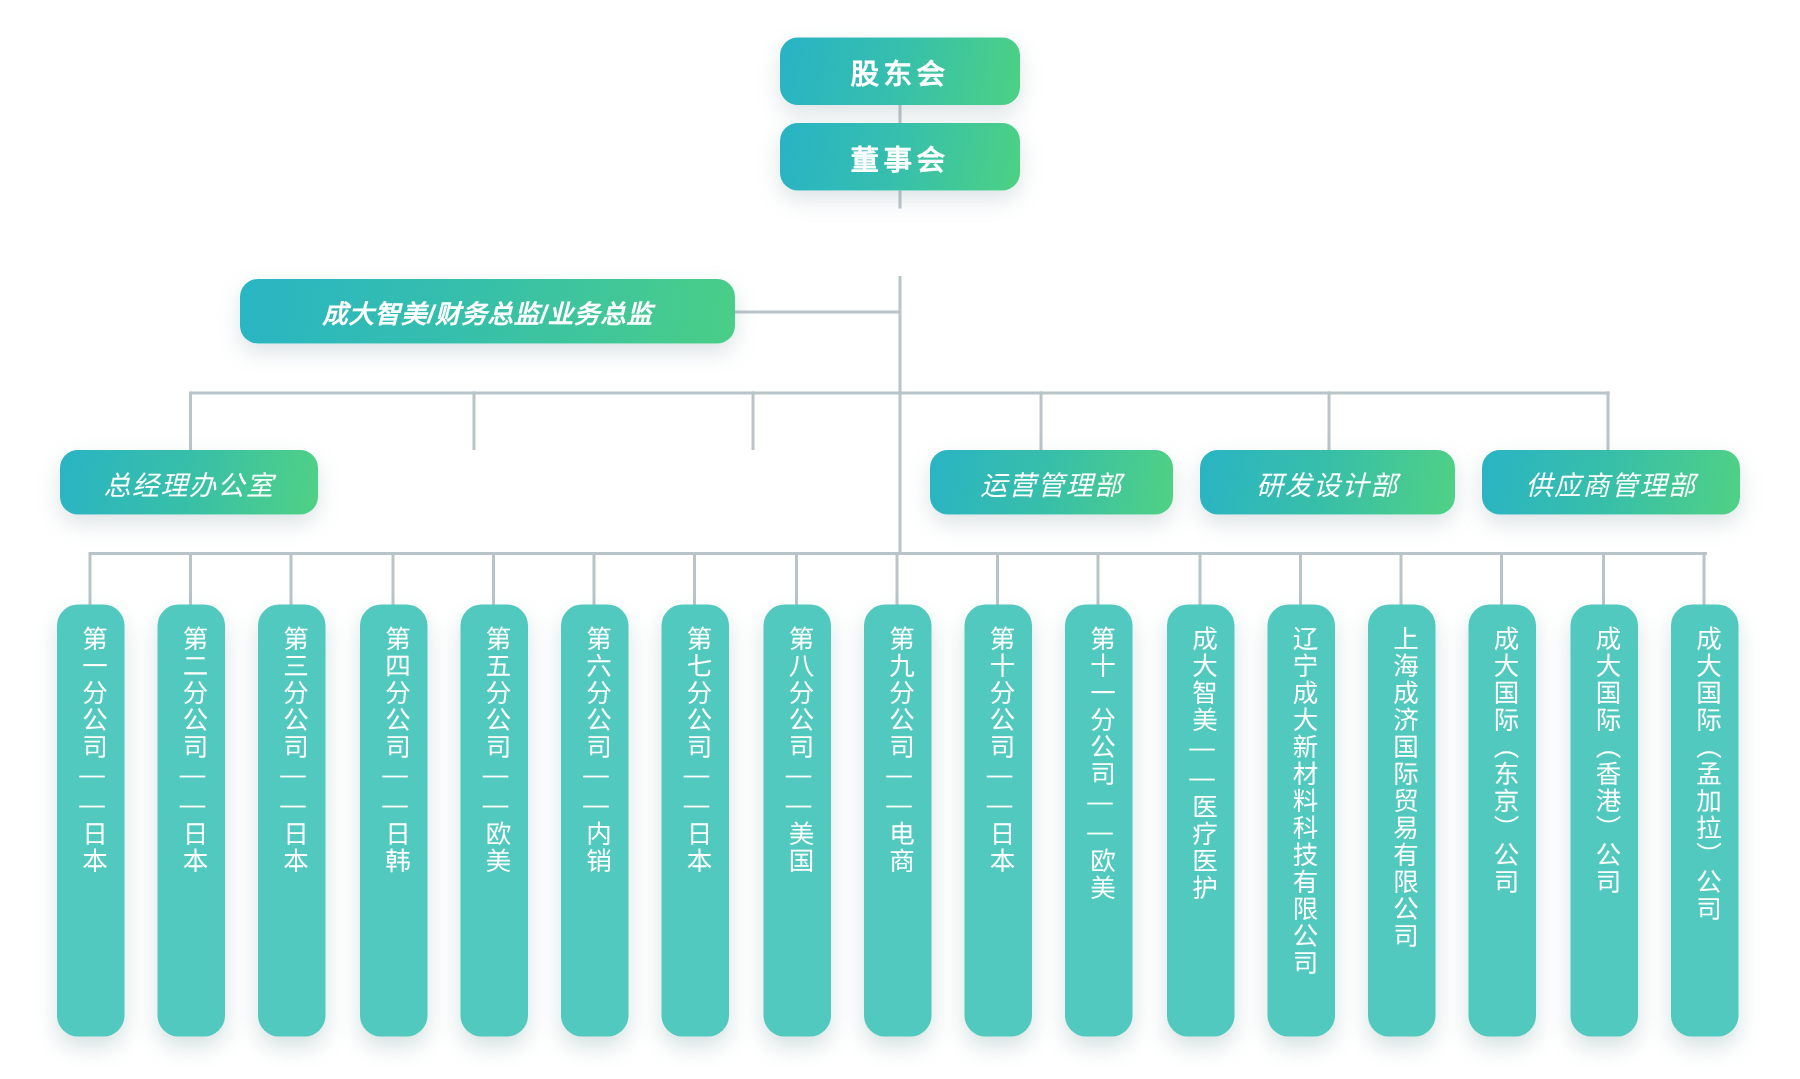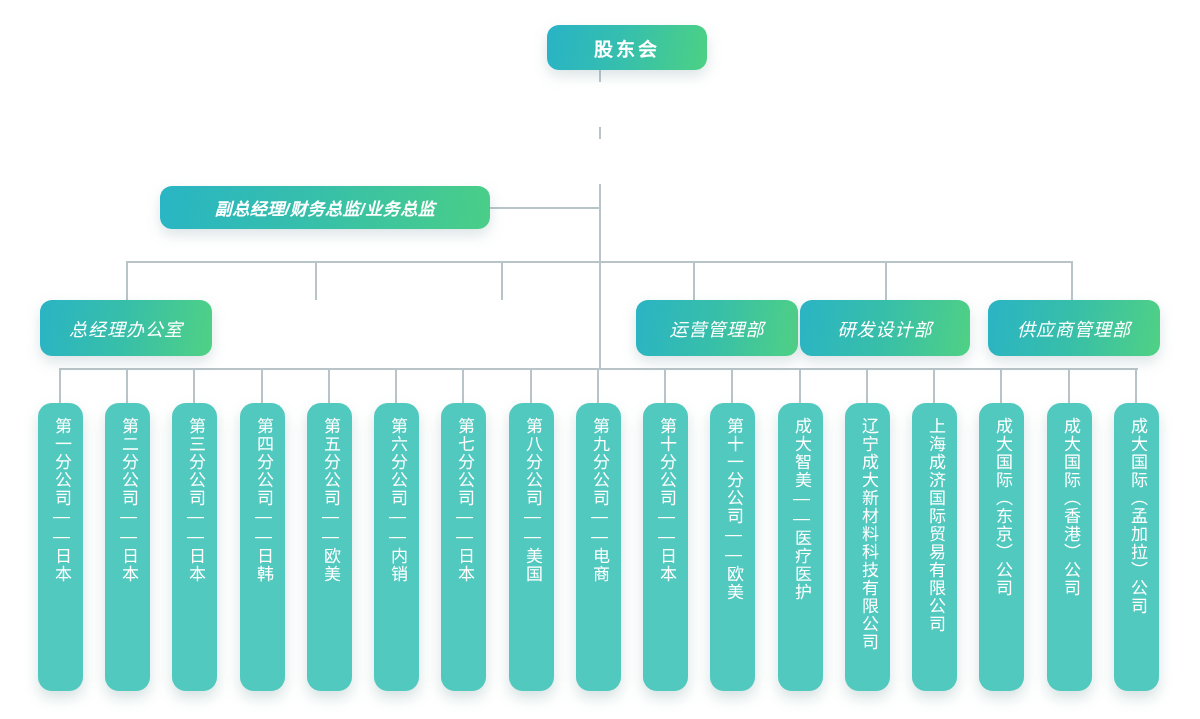--- a/index.html
+++ b/index.html
@@ -45,21 +45,20 @@
   }
   
   .node.top {
     width: 160px;
     height: 45px;
     left: 520px;
     background: linear-gradient(100deg, #28b3c6 0%, #36bfad 48%, #4cd183 100%);
     font-size: 19px;
     font-weight: bold;
     letter-spacing: 3px;
-    margin-left: 27px;
   }
   #node-shareholders { top: 25px; }
   #node-board        { top: 82px; }
   #node-gm           { top: 139px; }
 
   
   #node-vicegm {
     left: 160px;
     top: 186px;
     width: 330px;
@@ -67,21 +66,21 @@
     background: linear-gradient(100deg, #29b5c4 0%, #36bfab 45%, #4ace87 100%);
     font-size: 17px;
     font-weight: bold;
     font-style: italic;
     letter-spacing: 0.5px;
   }
 
   
   .node.dept {
     top: 300px;
-    height: 56px;
+    height: 43px;
     background: linear-gradient(100deg, #2ab4c4 0%, #38bfa8 50%, #50d184 100%);
     font-size: 18px;
     font-style: italic;
     letter-spacing: 1px;
   }
 
   
   .node.branch {
     top: 403px;
     width: 45px;
@@ -134,25 +133,26 @@
   <div class="conn v" style="left:664px;  top:368px; height:37px;"></div>
   <div class="conn v" style="left:731px;  top:368px; height:37px;"></div>
   <div class="conn v" style="left:799px;  top:368px; height:37px;"></div>
   <div class="conn v" style="left:866px;  top:368px; height:37px;"></div>
   <div class="conn v" style="left:933px;  top:368px; height:37px;"></div>
   <div class="conn v" style="left:1000px; top:368px; height:37px;"></div>
   <div class="conn v" style="left:1068px; top:368px; height:37px;"></div>
   <div class="conn v" style="left:1135px; top:368px; height:37px;"></div>
 
   <div class="node top" id="node-shareholders">股东会</div>
-
-  <div class="node" id="node-vicegm">副总经理/财务总监/业务总监</div>
+  <div class="node top" id="node-board">董事会</div>
+
+  <div class="node" id="node-vicegm">成大智美/财务总监/业务总监</div>
 
   <div class="node dept" style="left:40px;  width:172px;">总经理办公室</div>
-  <div class="node dept" style="left:636px; width:162px;">运营管理部</div>
+  <div class="node dept" style="left:620px; width:162px;">运营管理部</div>
   <div class="node dept" style="left:988px; width:172px;">供应商管理部</div>
   <div class="node dept" style="left:800px; width:170px;">研发设计部</div>
 
   <div class="node branch" style="left:38px;">
     <span class="branch-label">第一分公司——日本</span>
     </div>
   <div class="node branch" style="left:105px;">
     <span class="branch-label">第二分公司——日本</span>
     </div>
   <div class="node branch" style="left:172px;">

